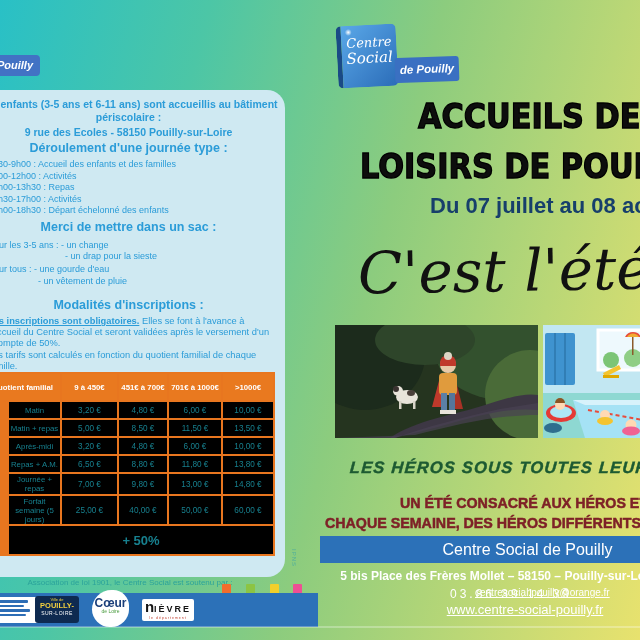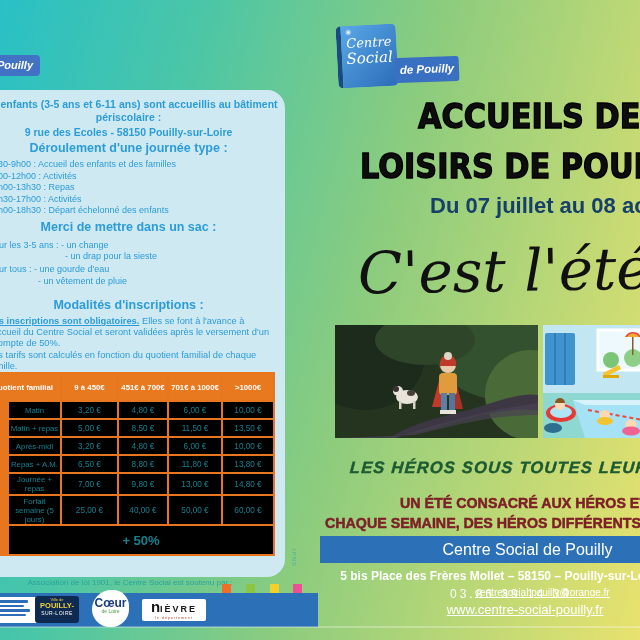--- a/index.html
+++ b/index.html
@@ -36,21 +36,21 @@
   .wlogo i{display:block;height:2.5px;background:#2d6db5;margin-bottom:2px;border-radius:1px;}
   .plogo{left:35px;top:596px;width:44px;height:27px;background:#0e2a50;border-radius:3px;text-align:center;
          color:#f3d03e;box-sizing:border-box;padding-top:2px;}
   .plogo .l1{font-size:4px;line-height:4px;}
   .plogo .l2{font-size:7.5px;font-weight:bold;line-height:8px;}
   .plogo .l3{font-size:5px;color:#fff;letter-spacing:.5px;line-height:6px;}
   .clogo{left:92px;top:590px;width:37px;height:37px;background:#fff;border-radius:55% 45% 50% 50%;
          text-align:center;box-sizing:border-box;padding-top:9px;}
   .clogo .l1{font-size:12px;font-weight:bold;color:#1b3f7a;line-height:9px;}
   .clogo .l2{font-size:5px;color:#4a9c3f;line-height:6px;}
-  .nlogo{left:142px;top:599px;width:64px;height:22px;background:#fff;border-radius:2px;text-align:center;
+  .nlogo{left:142px;top:599px;width:52px;height:22px;background:#fff;border-radius:2px;text-align:center;
          color:#151515;box-sizing:border-box;padding-top:1px;}
   .nlogo .nrow{font-weight:bold;line-height:14px;}
   .nlogo .n1{font-size:15px;}
   .nlogo .n2{font-size:9px;letter-spacing:2px;}
   .nlogo .n3{font-size:3.5px;color:#c03a2b;line-height:4px;letter-spacing:1px;}
   
   .cube{left:337px;top:25px;width:60px;height:62px;border-radius:5px;transform:rotate(-3deg);
         background:linear-gradient(135deg,#5aa8e8,#2b6cb8);border-left:5px solid #1a4a86;
         color:#fff;text-align:center;font-family:"DejaVu Serif",serif;font-style:italic;box-sizing:border-box;padding-top:11px;}
   .cube .shine{position:absolute;left:4px;top:3px;width:7px;height:7px;border-radius:50%;

